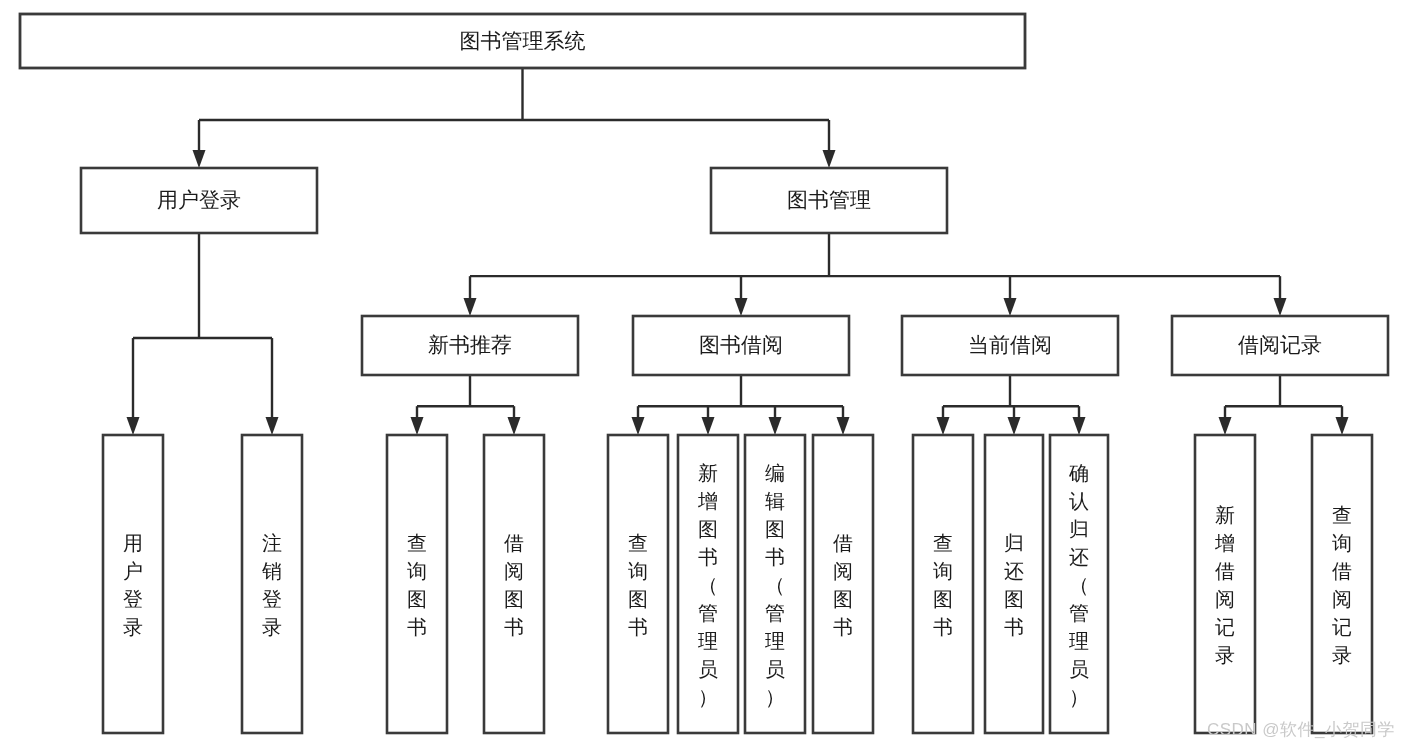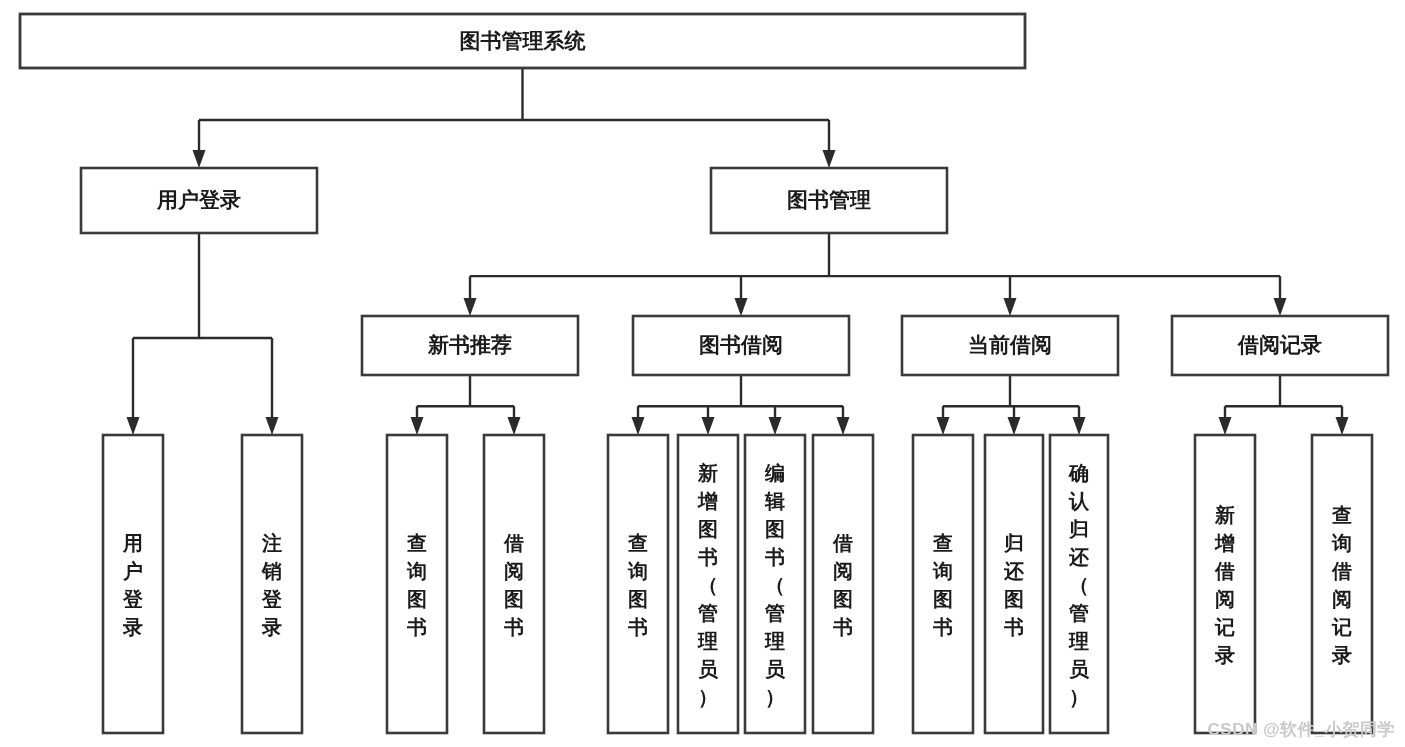--- a/index.html
+++ b/index.html
@@ -13,21 +13,20 @@
     font-family: "Liberation Sans", "DejaVu Sans", sans-serif;
     position: relative;
     overflow: hidden;
   }
   #diagram-root {
     position: absolute;
     left: 0;
     top: 0;
     width: 1405px;
     height: 747px;
-    font-weight: bold;
   }
   svg.flow {
     display: block;
     width: 1405px;
     height: 747px;
   }
   .node-rect {
     fill: #ffffff;
     stroke: #3a3a3a;
     stroke-width: 2.6;

